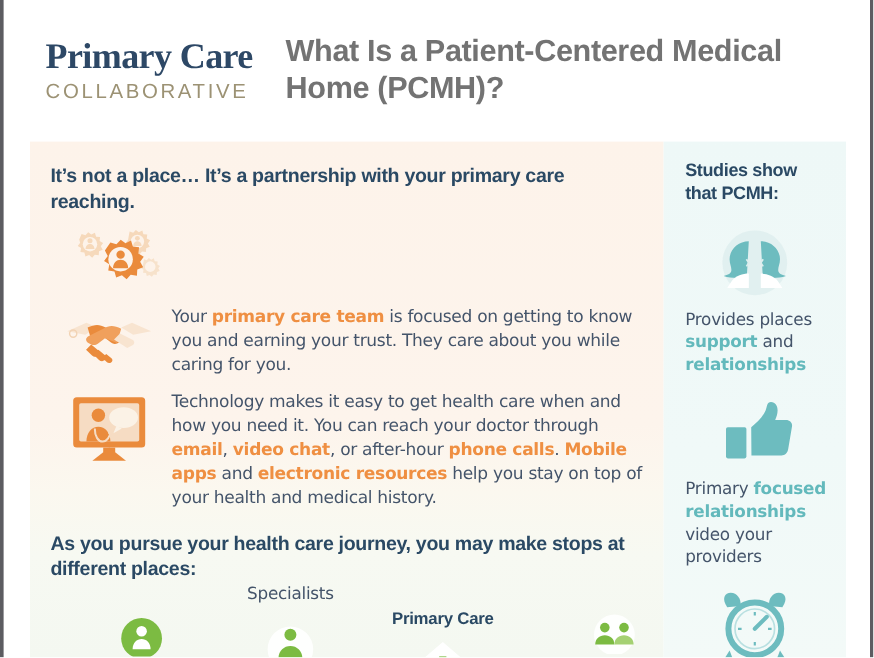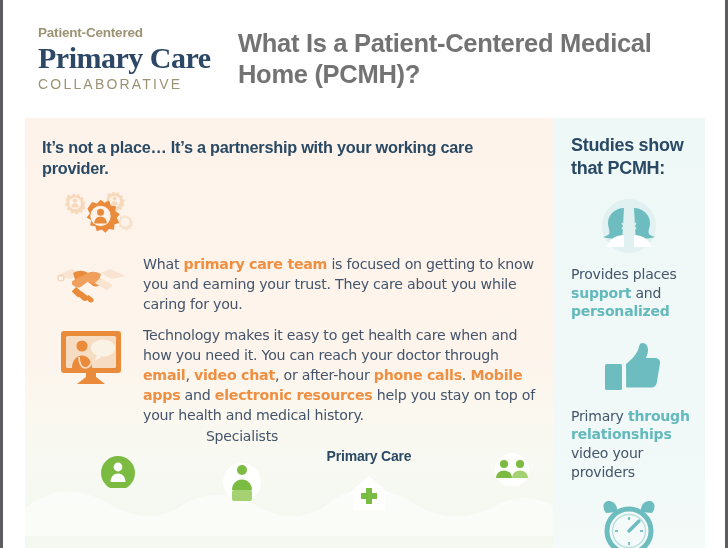--- a/index.html
+++ b/index.html
@@ -37,21 +37,21 @@
   .logo-l1 {
     font-size: 13.5px; font-weight: bold; color: #9c9274;
     letter-spacing: -0.2px; line-height: 1.1;
   }
   .logo-l2 {
     font-size: 30px; font-weight: bold; color: #2d4866;
     font-family: "Liberation Serif", serif;
     letter-spacing: -0.5px; line-height: 1.08; margin-top: 1px;
   }
   .logo-l3 {
-    font-size: 14px; color: #9c9274; letter-spacing: 2.2px;
+    font-size: 17px; color: #9c9274; letter-spacing: 2.2px;
     line-height: 1.1; margin-top: 3px;
   }
   .title {
     font-size: 25.5px; font-weight: bold; color: #737373;
     line-height: 1.22; letter-spacing: -0.3px;
     margin-left: 23px;
   }
 
   
   .panel-left {
@@ -107,21 +107,21 @@
     margin: 6px auto 0;
   }
   .hill {
     position: absolute; bottom: 0; left: 0; width: 528px; height: 70px;
     opacity: 0.55;
   }
 
   
   .r-title {
     margin: 16px 14px 0 18px;
-    font-size: 18px; font-weight: bold; color: #2a4964;
+    font-size: 15px; font-weight: bold; color: #2a4964;
     line-height: 1.25; letter-spacing: -0.3px;
   }
   .r-item { margin-top: 14px; }
   .r-icon { text-align: center; height: 68px; display:flex; align-items:center; justify-content:center; }
   .r-text {
     margin: 4px 10px 0 18px;
     font-size: 14px; color: #44546a; line-height: 1.33;
     font-family: "DejaVu Sans", sans-serif; letter-spacing: -0.2px;
   }
   .tl { color: #63b9bc; font-weight: bold; }
@@ -129,30 +129,29 @@
 </head>
 <body>
 
 <div id="page">
 
   <div class="edge-left"></div>
   <div class="edge-right"></div>
 
   <div class="header">
     <div class="logo">
-      <div class="logo-l1">Patient-Centered</div>
       <div class="logo-l2">Primary Care</div>
       <div class="logo-l3">COLLABORATIVE</div>
     </div>
     <div class="title">What Is a Patient-Centered Medical Home (PCMH)?</div>
   </div>
 
   <div class="panel-left">
 
-    <div class="lead">It’s not a place… It’s a partnership with your working care provider.</div>
+    <div class="lead">It’s not a place… It’s a partnership with your primary care reaching.</div>
 
     <div class="bullet">
       <div class="icon-box">
         <svg width="86" height="54" viewBox="0 0 86 54">
           <g fill="#f6d9bb">
             <path d="M20 5 l3.2 1 2.3-2.5 2.6 2 3-1.5 1 3.3 3.3.3-.4 3.3 2.9 1.7-1.9 2.7 1.6 2.9-3.1 1.2-.2 3.3-3.3-.5-2.2 2.5-2.5-2.2-3.1 1.2-.9-3.2-3.3-.5.6-3.3-2.8-1.8 2-2.6L18 9.6z"></path>
             <circle cx="27" cy="13.5" r="6" fill="#fdf3ea"></circle>
           </g>
           <g fill="#f6d9bb">
             <path d="M60 3 l3 1 2.2-2.4 2.5 1.9 2.9-1.4.9 3.1 3.2.3-.4 3.2 2.8 1.6-1.8 2.6 1.5 2.8-3 1.1-.2 3.2-3.2-.5-2.1 2.4-2.4-2.1-3 1.1-.8-3.1-3.2-.4.6-3.2-2.7-1.7 1.9-2.5z"></path>
@@ -183,41 +182,42 @@
           <path d="M78 20 l-16-7-9 4 10 6z" fill="#f8e4d0"></path>
           <circle cx="13" cy="22" r="3" fill="none" stroke="#f2d3b4" stroke-width="1.2"></circle>
           <path d="M25 17 c6-3 10-3 15 0 l12 6 c3 1.5 3 4.5 0 6 l-2 1 c-2 1-4 .6-5.5-.6 l-6-4.6 -10 4 z" fill="#ea8b3c"></path>
           <path d="M53 18 c-6-3-10-3-15 0 l-12 6 c-3 1.5-3 4.5 0 6 l2 1 c2 1 4 .6 5.5-.6 l6-4.6 10 4 z" fill="#f0a05c"></path>
           <path d="M28 31 l6 5 c1.6 1.4 1.4 3.4-.4 4.6 -1.6 1.1-3.6.9-4.9-.4 l-5-4.8z" fill="#ea8b3c"></path>
           <path d="M34 35.5 l5.5 4.5 c1.5 1.3 1.3 3.2-.4 4.3 -1.5 1-3.3.8-4.6-.4 l-4.6-4.4z" fill="#ea8b3c"></path>
           <path d="M40.5 39 l4.4 3.6 c1.2 1 1 2.6-.3 3.4 -1.2.8-2.7.6-3.7-.3 l-3.7-3.5z" fill="#ea8b3c"></path>
           <path d="M52 22 l10 5 c2.5 1.2 2.5 3.8 0 5 l-4 2 -11-7z" fill="#f8e4d0"></path>
         </svg>
       </div>
-      <div class="btext"><span>What </span><span class="or">primary care team</span><span> is focused on getting to know you and earning your trust. They care about you while caring for you.</span></div>
+      <div class="btext"><span>Your </span><span class="or">primary care team</span><span> is focused on getting to know you and earning your trust. They care about you while caring for you.</span></div>
     </div>
 
     <div class="bullet">
       <div class="icon-box">
         <svg width="86" height="62" viewBox="0 0 86 62">
           <rect x="13" y="4" width="60" height="42" rx="3" fill="#ea8b3c"></rect>
           <rect x="18" y="9" width="50" height="32" rx="1.5" fill="#f6dcc3"></rect>
           <circle cx="34" cy="19" r="5.6" fill="#ea8b3c"></circle>
           <path d="M24 41 c0-7.5 4.5-12.4 10-12.4 s10 4.9 10 12.4z" fill="#ea8b3c"></path>
           <path d="M31 30 c0 7 3 11 6.5 11 s6.5-4 6.5-9" fill="none" stroke="#f6dcc3" stroke-width="1.7"></path>
           <circle cx="44.3" cy="33" r="2.3" fill="#f6dcc3"></circle>
           <ellipse cx="55" cy="21" rx="12" ry="8.6" fill="#fbf2e6"></ellipse>
           <path d="M49 28 l-2.5 6 7-4z" fill="#fbf2e6"></path>
           <rect x="38" y="46" width="10" height="4" fill="#ea8b3c"></rect>
           <path d="M29 57 l14-11 14 11z" fill="#ea8b3c"></path>
         </svg>
       </div>
       <div class="btext"><span>Technology makes it easy to get health care when and how you need it. You can reach your doctor through </span><span class="or">email</span><span>, </span><span class="or">video chat</span><span>, or after-hour </span><span class="or">phone calls</span><span>. </span><span class="or">Mobile apps</span><span> and </span><span class="or">electronic resources</span><span> help you stay on top of your health and medical history.</span></div>
     </div>
 
+    <div class="section2-title">As you pursue your health care journey, you may make stops at different places:</div>
 
     <div class="places">
       <svg class="hill" viewBox="0 0 528 70" preserveAspectRatio="none">
         <path d="M0 70 L0 42 Q40 10 88 40 Q120 58 150 44 Q190 14 236 42 Q268 60 300 40 Q340 6 390 38 Q428 62 470 40 Q500 24 528 40 L528 70 Z" fill="#ffffff" opacity="0.85"></path>
       </svg>
 
       <div class="place" style="left:34px; top:0; width:118px;">
         <div class="place-icon">
           <svg width="46" height="46" viewBox="0 0 46 46">
             <circle cx="23" cy="31" r="17" fill="#7cbb42"></circle>
@@ -272,31 +272,31 @@
         <svg width="86" height="62" viewBox="0 0 86 62">
           <circle cx="43" cy="30" r="27" fill="#ddeeee" opacity="0.8"></circle>
           <path d="M38 12 c-9 0-16 7-16 15 0 4 1.5 6 1.5 9 0 3-3 4-6.5 5 6 2 13 2 17 1 1.5-.4 2.5-1.5 2.5-3 l1.5-27z" fill="#6dbcbf"></path>
           <path d="M48 12 c9 0 16 7 16 15 0 4-1.5 6-1.5 9 0 3 3 4 6.5 5-6 2-13 2-17 1-1.5-.4-2.5-1.5-2.5-3 l-1.5-27z" fill="#6dbcbf"></path>
           <path d="M36 27 l2 3-2 3" fill="none" stroke="#ddeeee" stroke-width="1.4"></path>
           <path d="M50 27 l-2 3 2 3" fill="none" stroke="#ddeeee" stroke-width="1.4"></path>
           <path d="M24 45 c3-4 9-6 14-6 l0 12 -18 0 z" fill="#ffffff"></path>
           <path d="M62 45 c-3-4-9-6-14-6 l0 12 18 0 z" fill="#ffffff"></path>
         </svg>
       </div>
-      <div class="r-text"><span>Provides places </span><span class="tl">support</span><span> and </span><span class="tl">personalized</span></div>
+      <div class="r-text"><span>Provides places </span><span class="tl">support</span><span> and </span><span class="tl">relationships</span></div>
     </div>
 
     <div class="r-item">
       <div class="r-icon">
         <svg width="72" height="58" viewBox="0 0 72 58">
           <rect x="12" y="24" width="17" height="26" rx="1.5" fill="#6dbcbf"></rect>
           <path d="M33 24 c5-4 10-9 12-14 1.5-3.6 1-7 4.5-7 3.5 0 5.5 3 5.5 7 0 3-1 5.5-2 8 l9 0 c3.2 0 5.5 2.4 5 5.4 l-3.2 19 c-.5 3-2.6 5.2-5.6 5.2 l-25 0 z" fill="#6dbcbf"></path>
         </svg>
       </div>
-      <div class="r-text"><span>Primary </span><span class="tl">through relationships</span><span> video your providers</span></div>
+      <div class="r-text"><span>Primary </span><span class="tl">focused relationships</span><span> video your providers</span></div>
     </div>
 
     <div class="r-item">
       <div class="r-icon">
         <svg width="74" height="60" viewBox="0 0 74 60">
           <path d="M14 14 c-5-7-2-12 3-12 5 0 9 5 8 11z" fill="#6dbcbf"></path>
           <path d="M60 14 c5-7 2-12-3-12-5 0-9 5-8 11z" fill="#6dbcbf"></path>
           <circle cx="37" cy="32" r="22" fill="none" stroke="#6dbcbf" stroke-width="5"></circle>
           <circle cx="37" cy="32" r="16.5" fill="none" stroke="#b9e0e1" stroke-width="1.4"></circle>
           <line x1="37" y1="18" x2="37" y2="21" stroke="#6dbcbf" stroke-width="1.8"></line>

